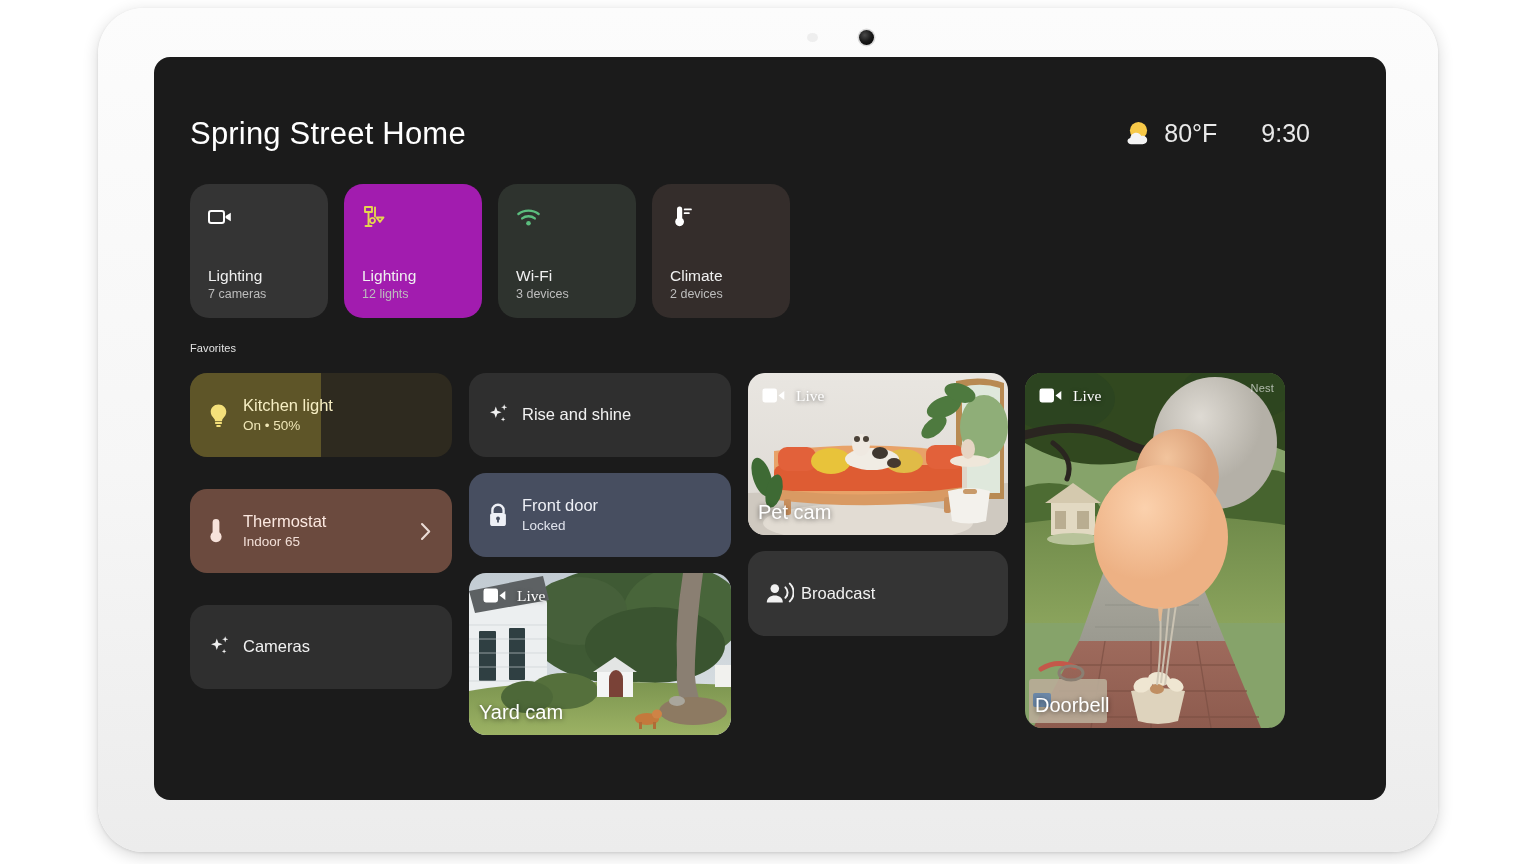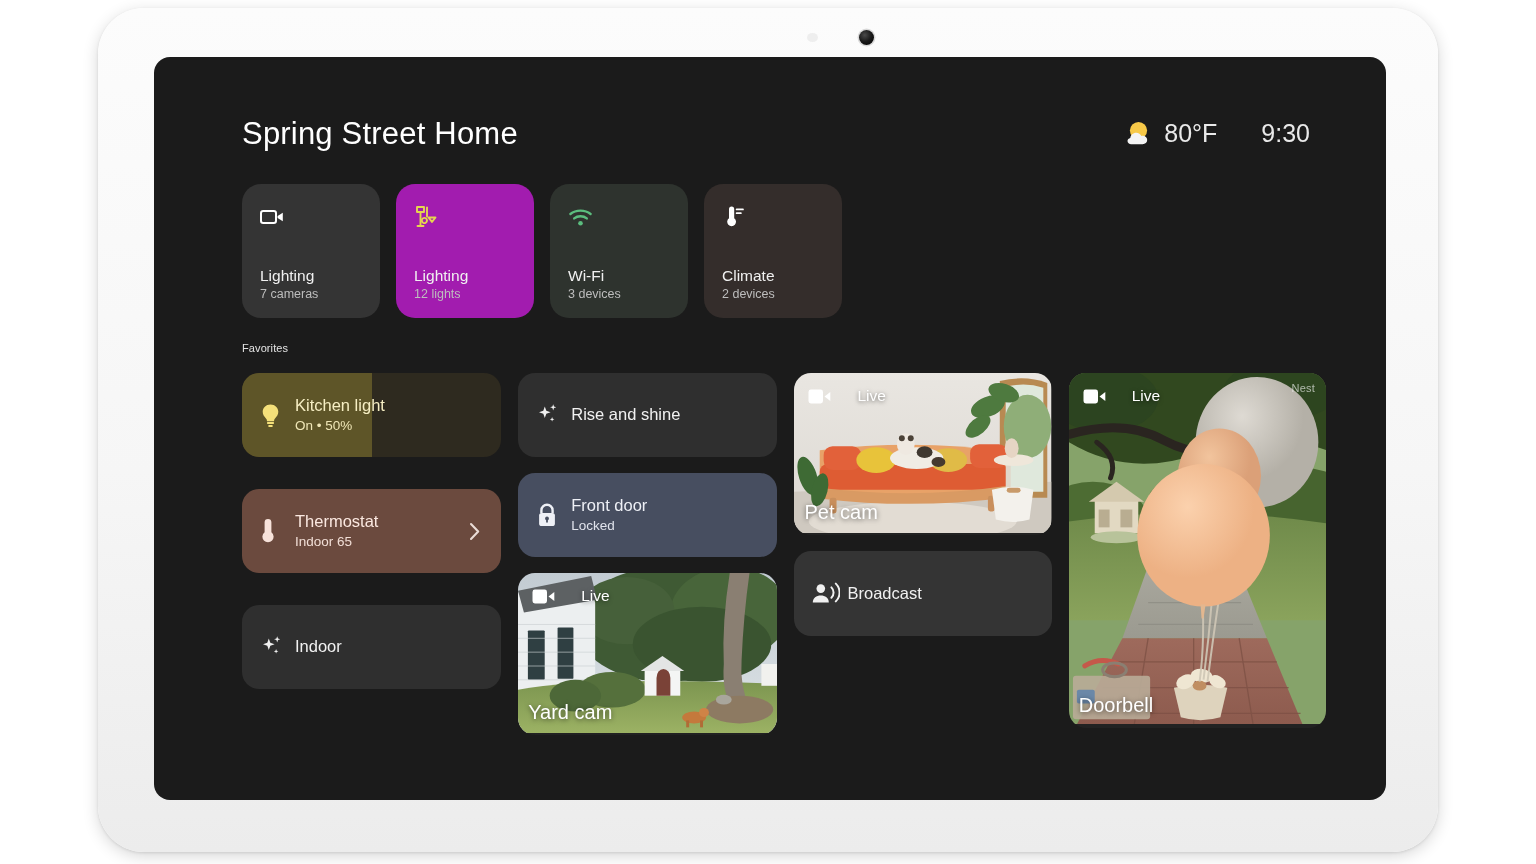--- a/index.html
+++ b/index.html
@@ -53,21 +53,21 @@
     width: 1232px;
     height: 743px;
     background: #1b1b1b;
     border-radius: 16px;
     overflow: hidden;
   }
 
   .screen-inner {
     position: absolute;
     left: 0; top: 0; right: 0; bottom: 0;
-    padding: 52px 60px 0 88px;
+    padding: 52px 60px 0 36px;
   }
 
   
   .header-row {
     display: flex;
     align-items: center;
     justify-content: space-between;
     height: 48px;
   }
   #home-title {
@@ -218,23 +218,24 @@
   .cam-yard { height: 162px; }
   .cam-door { height: 355px; }
 
   .cam-scene { position: absolute; inset: 0; }
 
   .live-badge {
     position: absolute;
     left: 14px;
     top: 14px;
     display: flex;
-    align-items: flex-end;
-    gap: 26px;
+    align-items: flex-start;
+    gap: 11px;
     z-index: 6;
+    font-family: Liberation Serif, serif;
   }
   .live-badge .lv-text {
     font-size: 15.5px;
     color: #ffffff;
     text-shadow: 0 1px 4px rgba(0,0,0,0.55);
   }
   .cam-name {
     position: absolute;
     left: 10px;
     bottom: 11px;
@@ -391,21 +392,21 @@
 
         <div class="fav-tile tile-scene">
           <div class="fi">
             <svg width="26" height="26" viewBox="0 0 26 26">
               <path d="M8.8 4.4l1.5 4.3 4.3 1.5-4.3 1.5-1.5 4.3-1.5-4.3L3 10.2l4.3-1.5z" fill="#f0f0f0"></path>
               <path d="M17.2 2.2l.8 2.3 2.3.8-2.3.8-.8 2.3-.8-2.3-2.3-.8 2.3-.8z" fill="#f0f0f0"></path>
               <path d="M16.1 15.0l.6 1.7 1.7.6-1.7.6-.6 1.7-.6-1.7-1.7-.6 1.7-.6z" fill="#f0f0f0"></path>
             </svg>
           </div>
           <div class="ft-text">
-            <div class="ft-title">Indoor</div>
+            <div class="ft-title">Cameras</div>
           </div>
         </div>
 
       </div>
 
       <div class="col-b">
 
         <div class="fav-tile tile-scene">
           <div class="fi">
             <svg width="26" height="26" viewBox="0 0 26 26">

